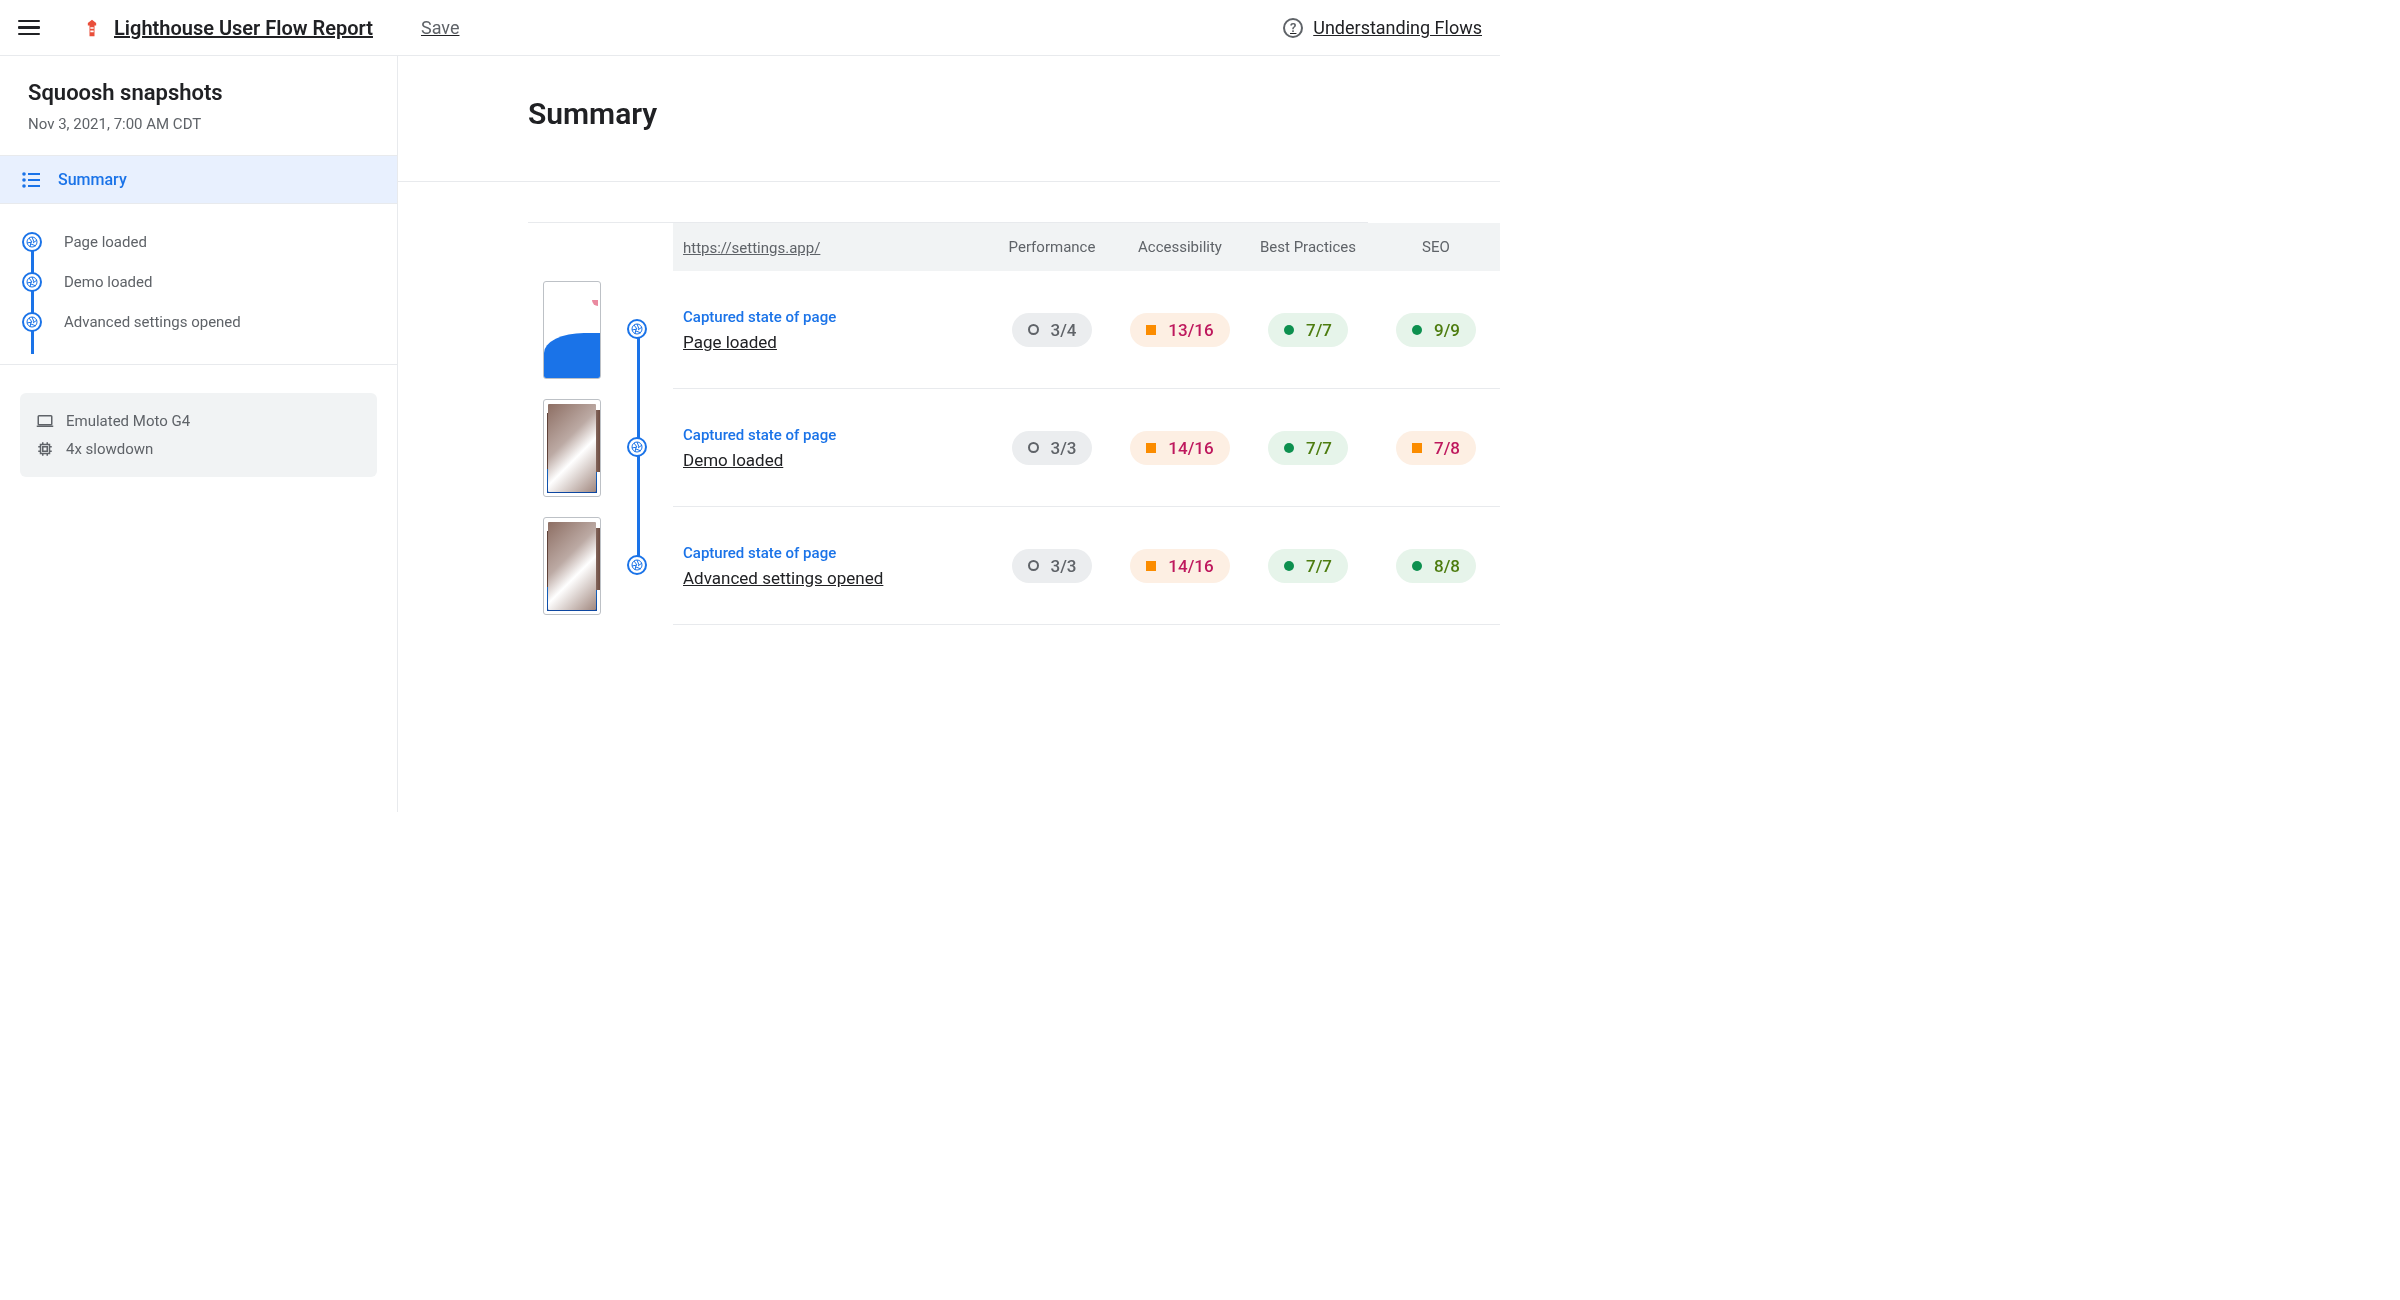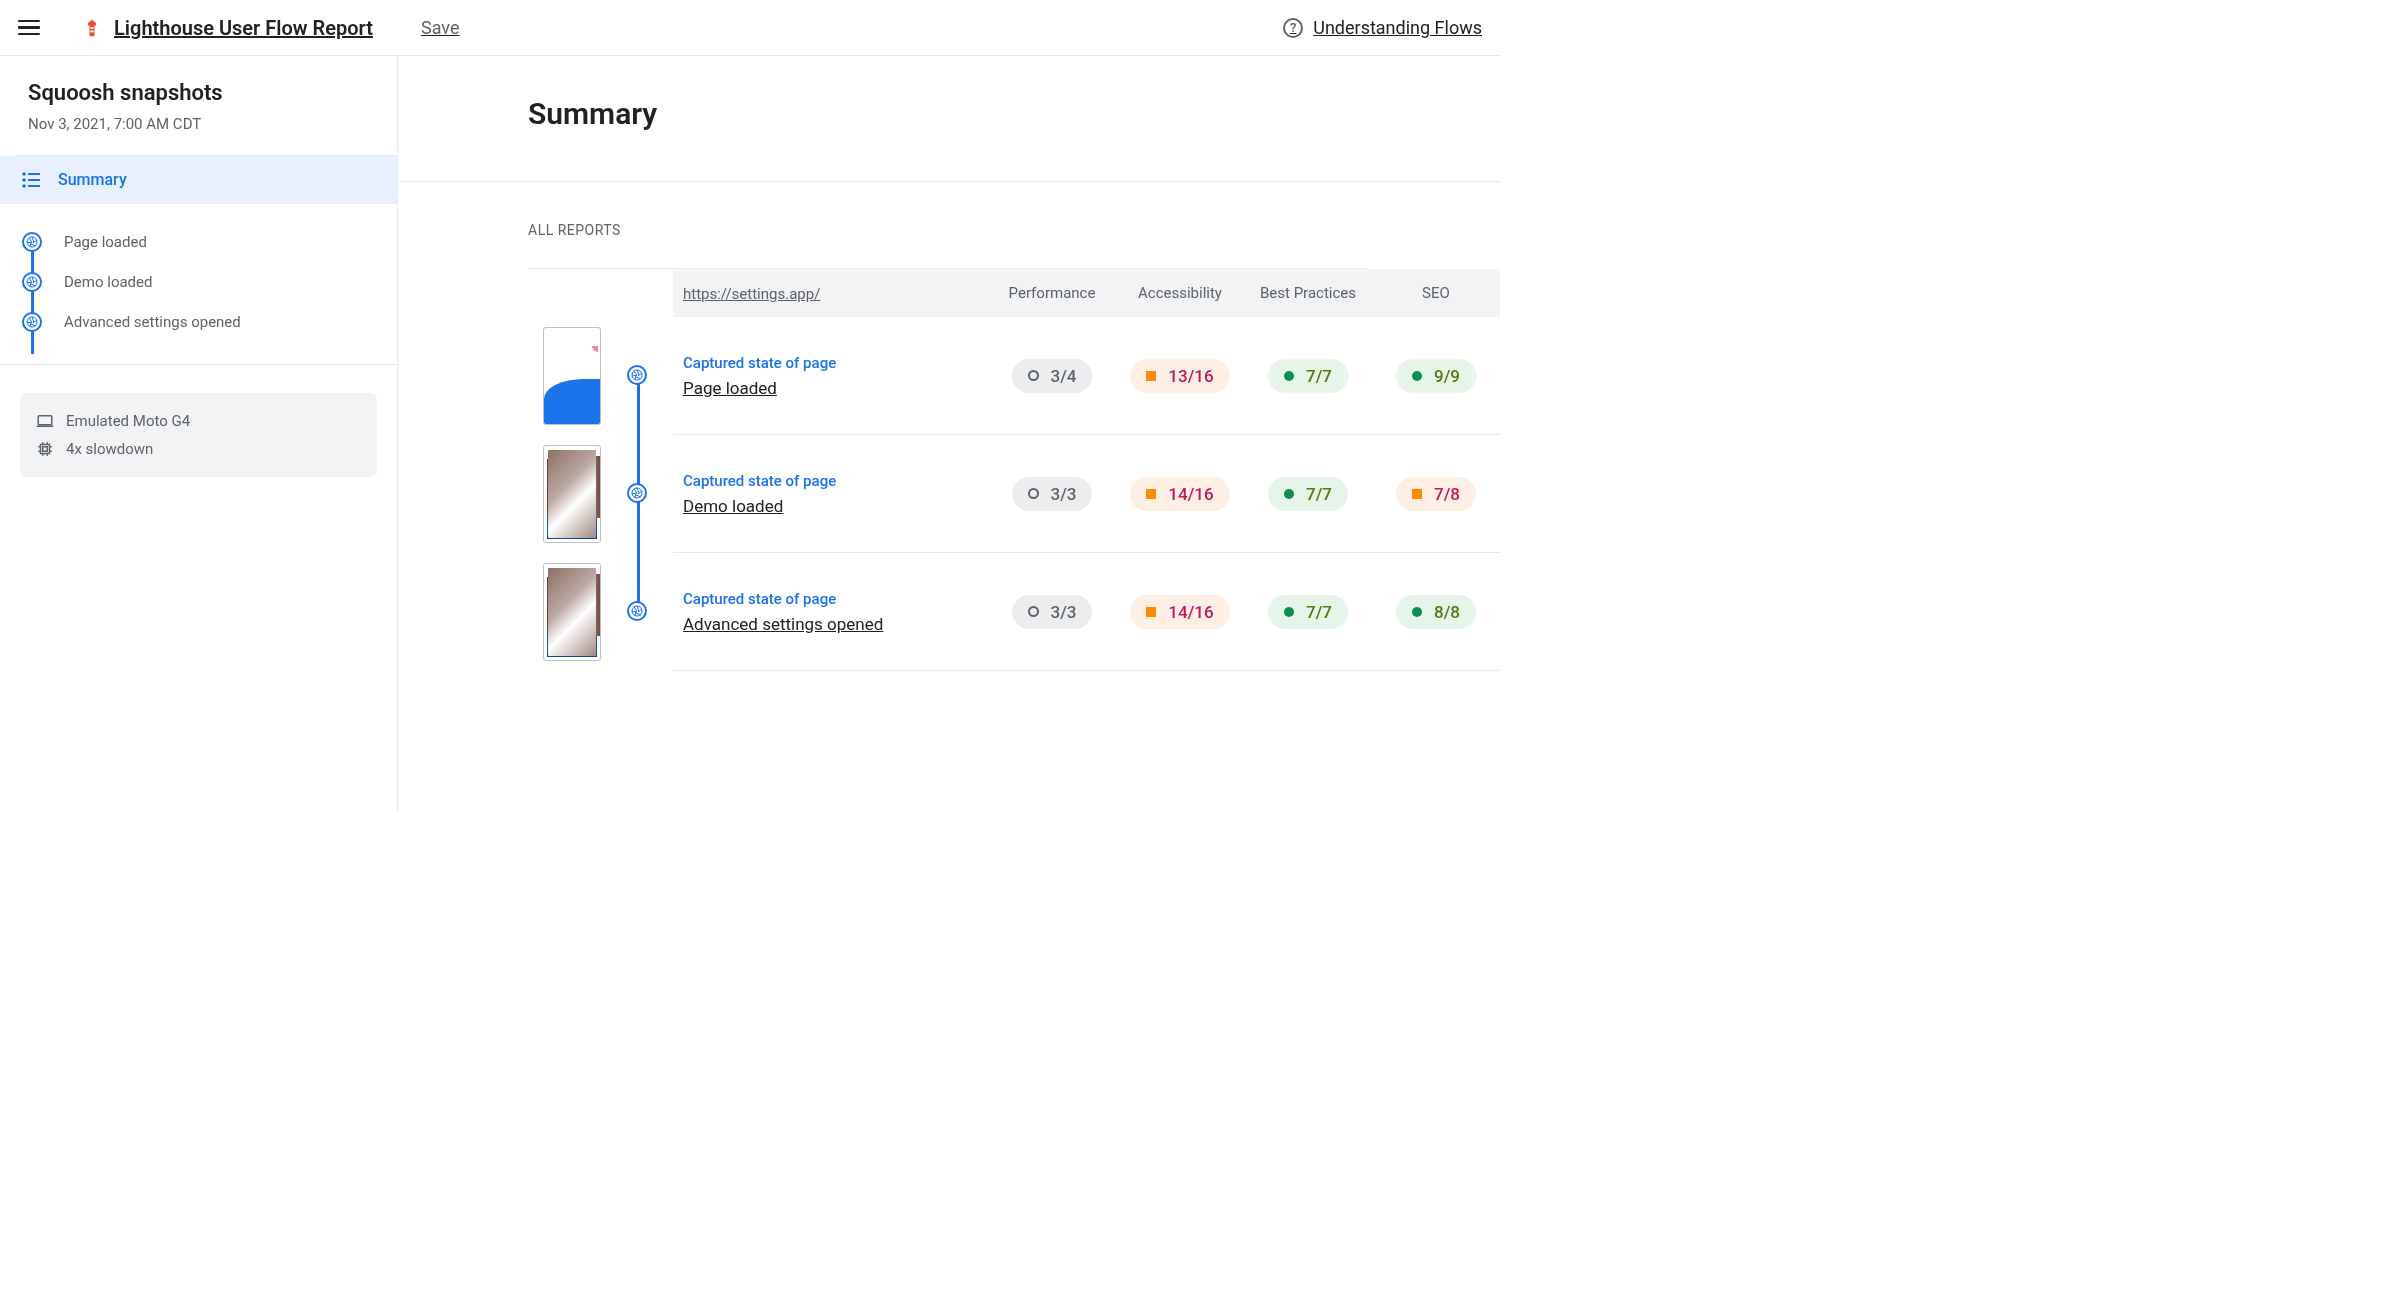--- a/index.html
+++ b/index.html
@@ -10,21 +10,21 @@
 .hamburger div { width: 22px; height: 2.5px; background: #202124; margin: 4px 0; border-radius: 1px; }
 .logo-icon { width: 20px; margin-left: 40px; margin-right: 12px; }
 .topbar-title { font-size: 20px; font-weight: 600; }
 .save-link { margin-left: 48px; font-size: 18px; color: #5f6368; cursor: pointer; }
 .spacer { flex: 1; }
 .help-link { display: flex; align-items: center; gap: 10px; font-size: 18px; cursor: pointer; }
 .help-icon { width: 20px; height: 20px; border: 2px solid #5f6368; border-radius: 50%; display: flex; align-items: center; justify-content: center; font-size: 13px; color: #5f6368; font-weight: 600; }
 
 .body-row { display: flex; height: calc(100% - 56px); }
 .sidebar { width: 398px; border-right: 1px solid #e8eaed; display: flex; flex-direction: column; }
-.sb-header { padding: 24px 12px 22px; border-bottom: 1px solid #e8eaed; margin-left: 16px; }
+.sb-header { padding: 24px 28px 22px; border-bottom: 1px solid #e8eaed; }
 .sb-title { font-size: 22px; font-weight: 600; margin-bottom: 10px; }
 .sb-date { font-size: 15px; color: #5f6368; }
 
 .sb-nav { }
 .sb-summary { background: #e8f0fe; display: flex; align-items: center; padding: 14px 22px; gap: 18px; color: #1a73e8; font-size: 16px; font-weight: 500; cursor: pointer; }
 
 .sb-steps { padding: 18px 22px 22px; border-top: 1px solid #e8eaed; border-bottom: 1px solid #e8eaed; }
 .sb-step { display: flex; align-items: center; gap: 22px; padding: 10px 0; color: #5f6368; font-size: 15px; cursor: pointer; position: relative; }
 .step-badge { width: 20px; height: 20px; border-radius: 50%; background: #fff; border: 2.5px solid #1a73e8; display:flex; align-items:center; justify-content:center; position:relative; z-index:2; }
 .step-badge svg { width:12px; height:12px; }
@@ -169,21 +169,20 @@
             <path d="M9 3v3M15 3v3M9 18v3M15 18v3M3 9h3M3 15h3M18 9h3M18 15h3"></path>
           </svg>
         <span>4x slowdown</span>
       </div>
     </div>
   </aside>
 
   <main class="main">
     <div class="main-title">Summary</div>
     <div class="divider-full"></div>
-    <div class="all-reports-label">ALL REPORTS</div>
     <hr class="all-reports-hr">
 
     <div class="reports-wrap">
       <div class="reports-left"></div>
       <div class="reports-right">
         <div class="reports-table">
           <div class="rt-header">
             <div class="rt-h-url"><a>https://settings.app/</a></div>
             <div class="rt-h-col">Performance</div>
             <div class="rt-h-col">Accessibility</div>

